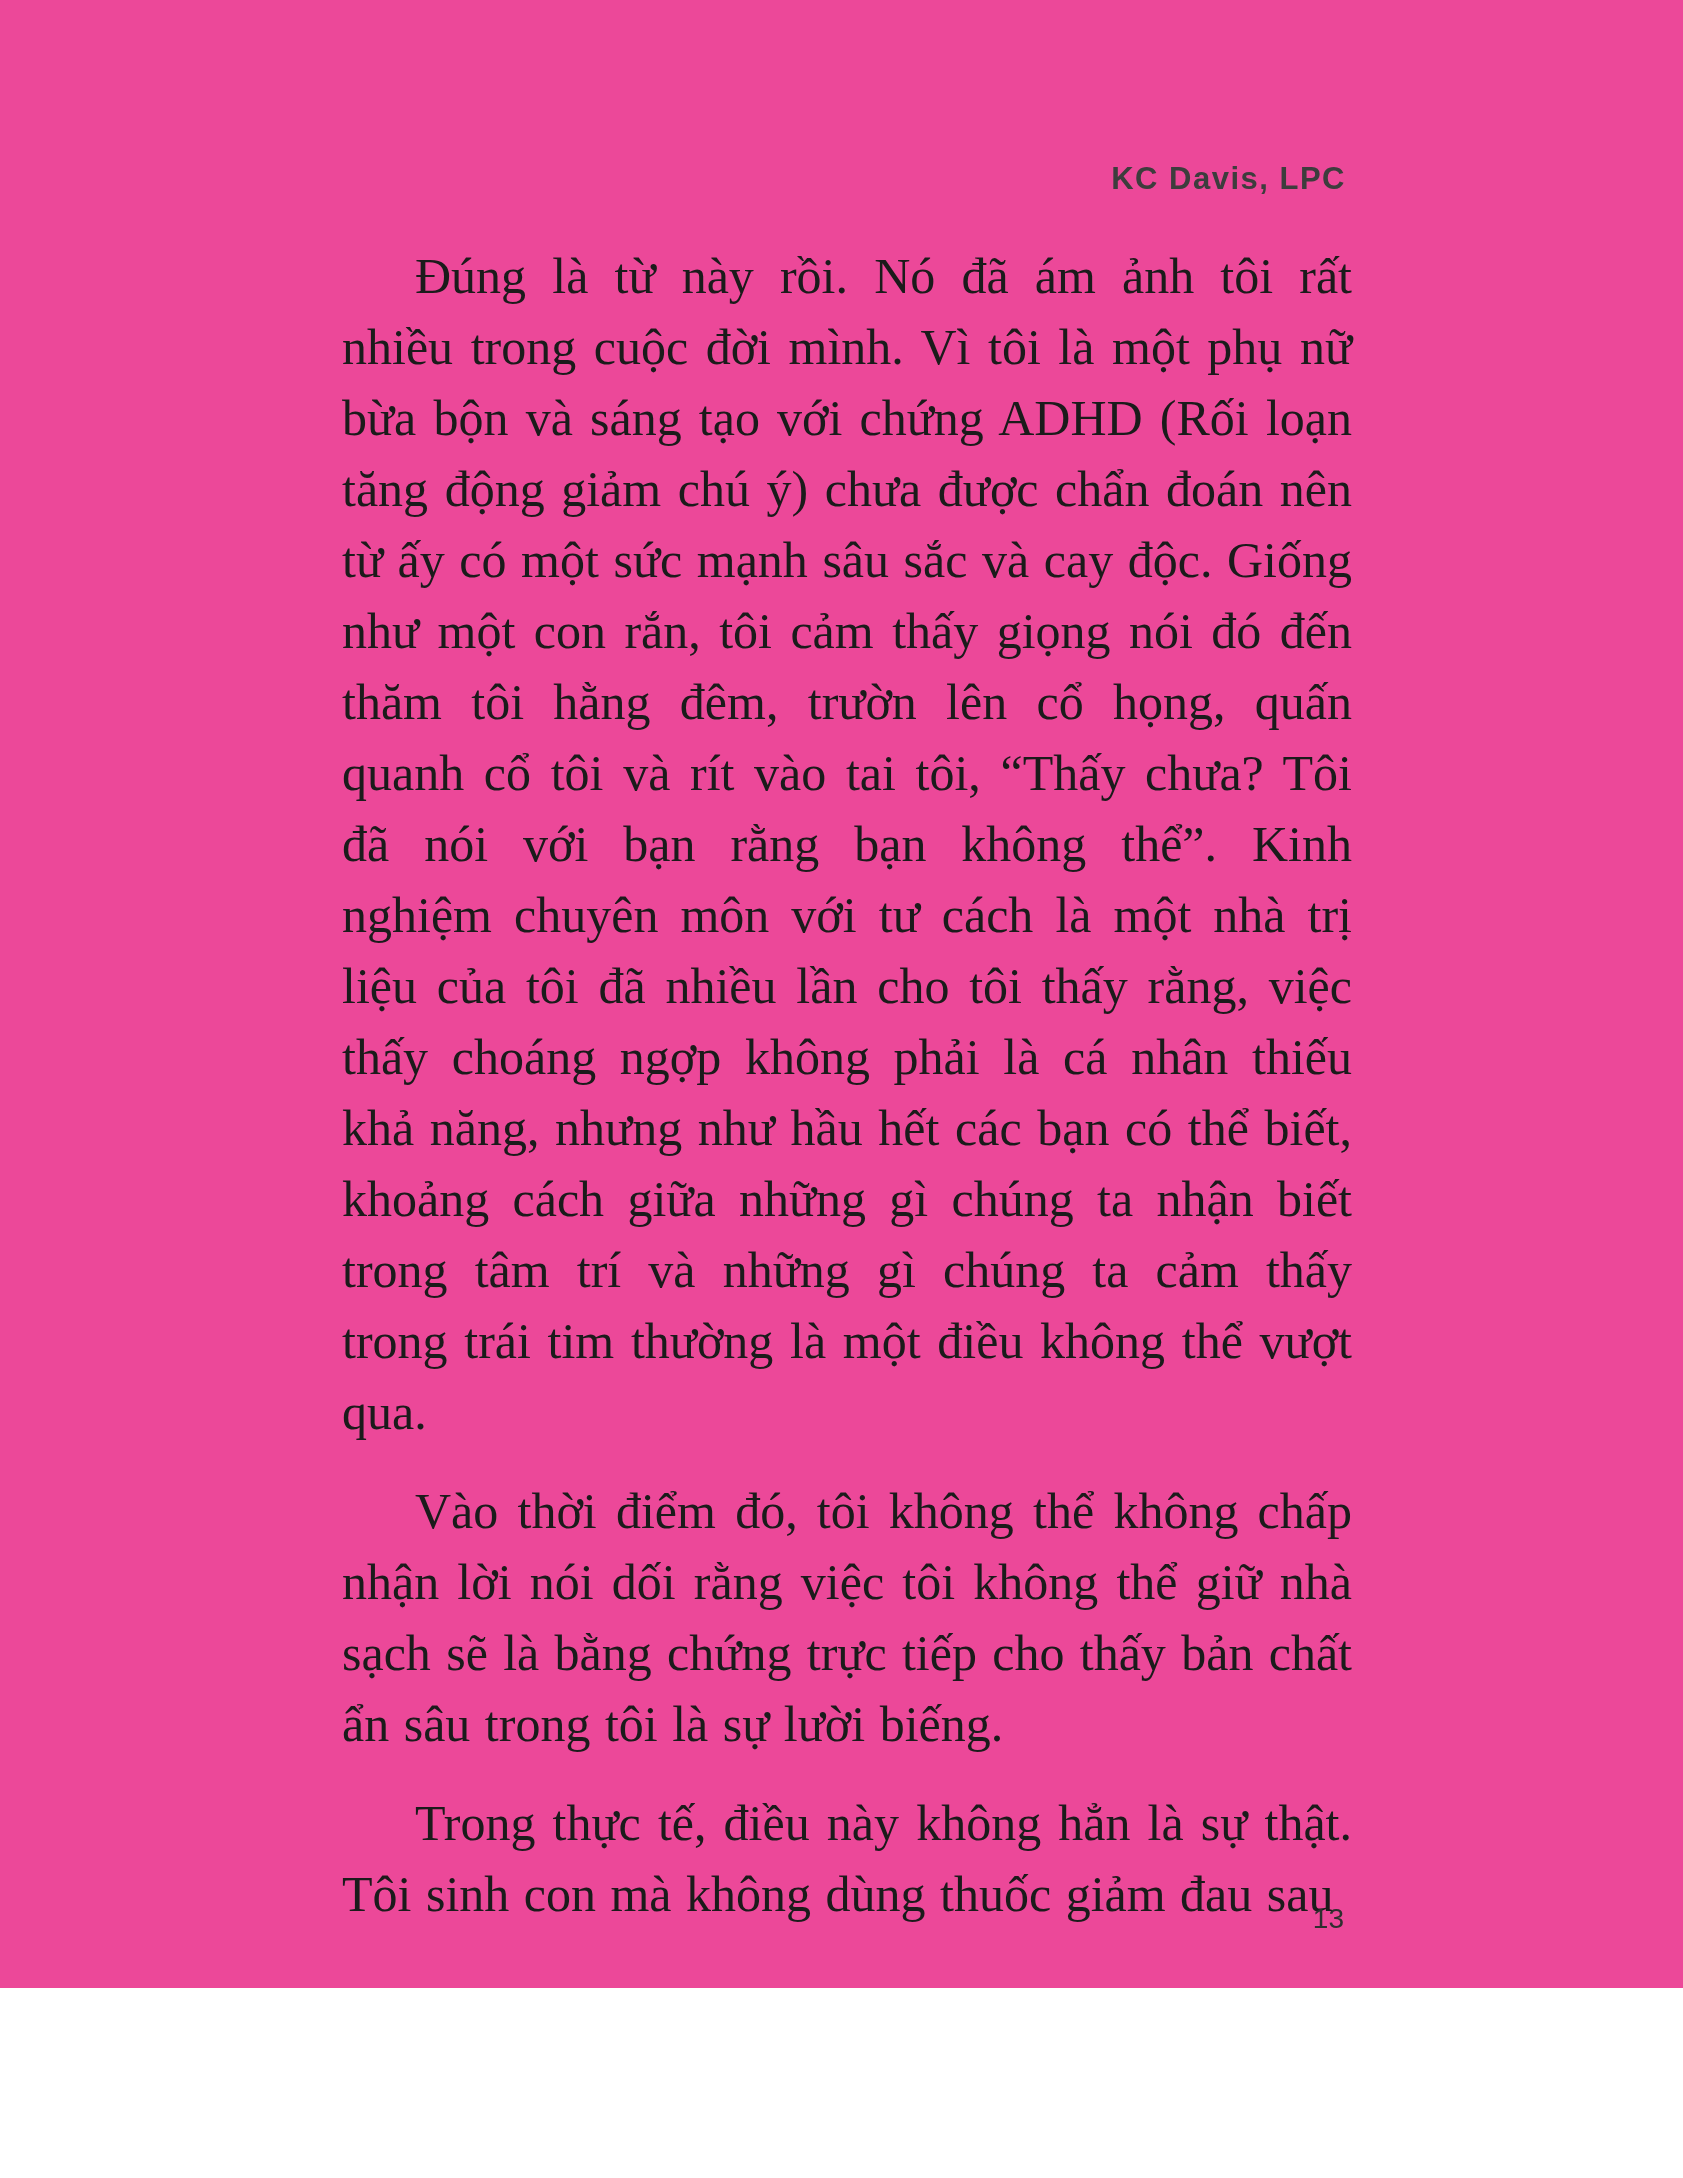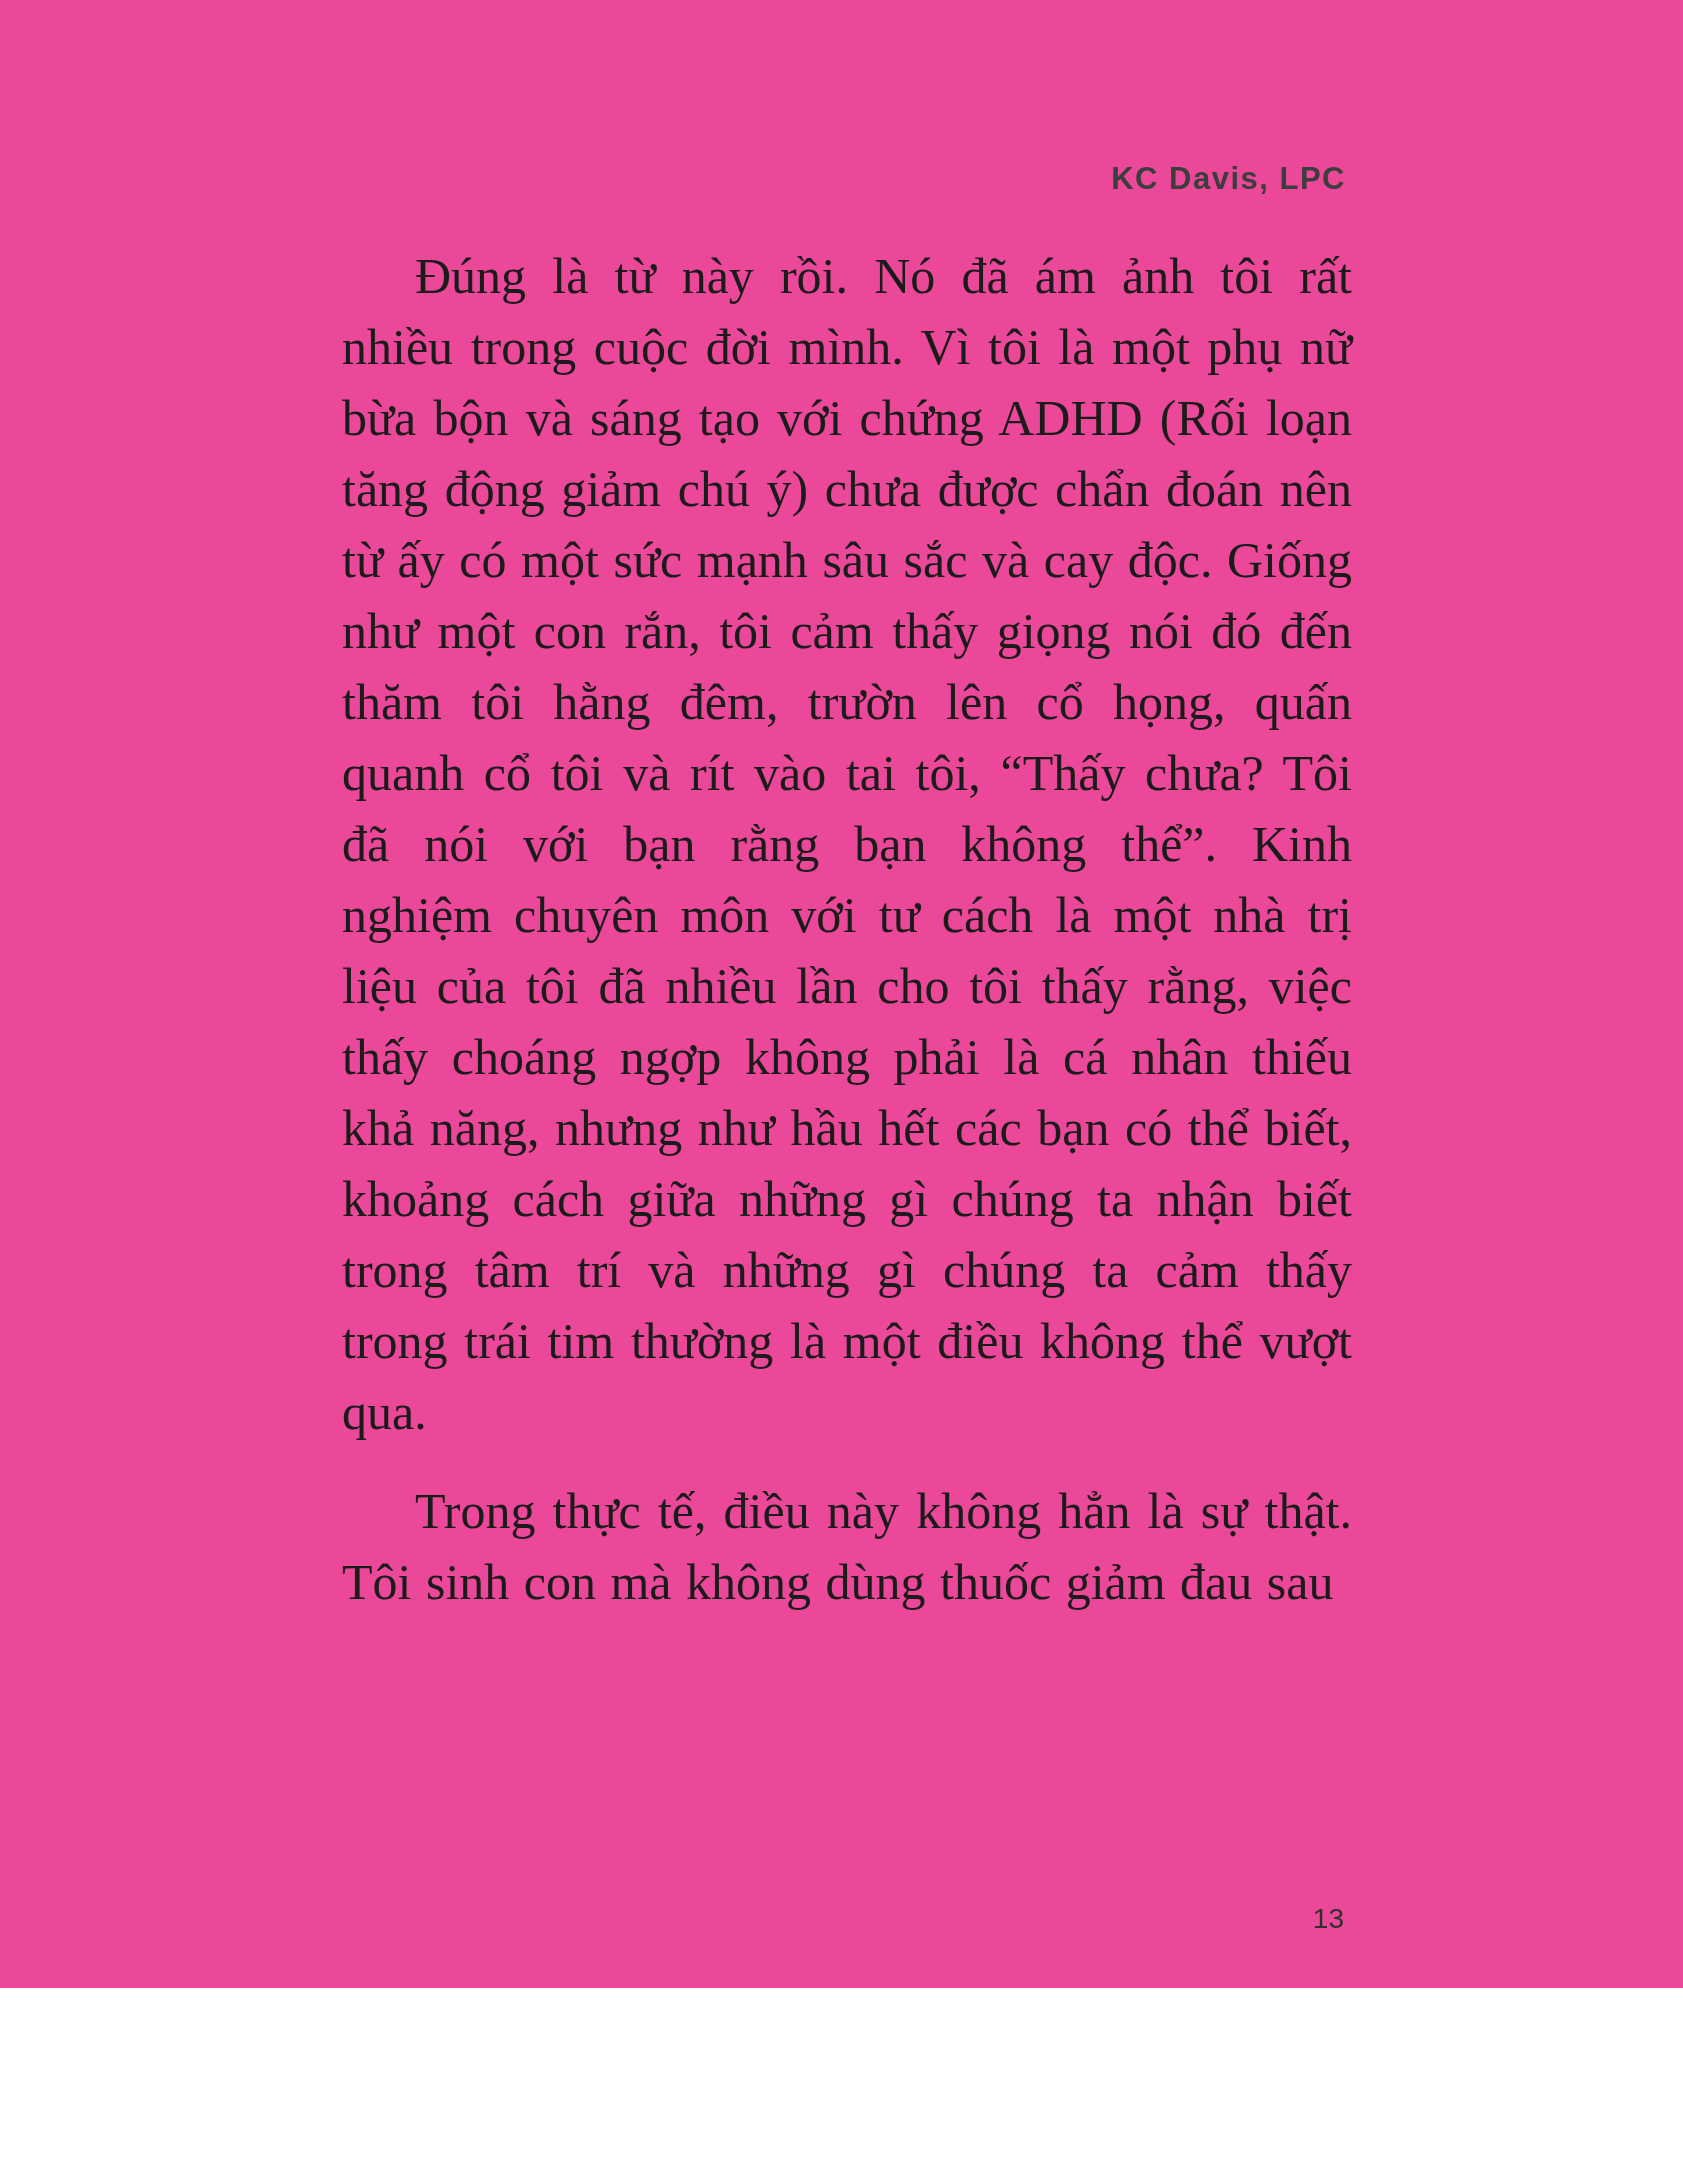--- a/index.html
+++ b/index.html
@@ -55,18 +55,19 @@
   }
 </style>
 </head>
 <body>
 
 <div class="page">
   <div class="running-header">KC Davis, LPC</div>
 
   <div class="body-text">
       <p class="para">Đúng là từ này rồi. Nó đã ám ảnh tôi rất nhiều trong cuộc đời mình. Vì tôi là một phụ nữ bừa bộn và sáng tạo với chứng ADHD (Rối loạn tăng động giảm chú ý) chưa được chẩn đoán nên từ ấy có một sức mạnh sâu sắc và cay độc. Giống như một con rắn, tôi cảm thấy giọng nói đó đến thăm tôi hằng đêm, trườn lên cổ họng, quấn quanh cổ tôi và rít vào tai tôi, “Thấy chưa? Tôi đã nói với bạn rằng bạn không thể”. Kinh nghiệm chuyên môn với tư cách là một nhà trị liệu của tôi đã nhiều lần cho tôi thấy rằng, việc thấy choáng ngợp không phải là cá nhân thiếu khả năng, nhưng như hầu hết các bạn có thể biết, khoảng cách giữa những gì chúng ta nhận biết trong tâm trí và những gì chúng ta cảm thấy trong trái tim thường là một điều không thể vượt qua.</p>
+      <p class="para">Vào thời điểm đó, tôi không thể không chấp nhận lời nói dối rằng việc tôi không thể giữ nhà sạch sẽ là bằng chứng trực tiếp cho thấy bản chất ẩn sâu trong tôi là sự lười biếng.</p>
       <p class="para">Trong thực tế, điều này không hẳn là sự thật. Tôi sinh con mà không dùng thuốc giảm đau sau</p>
     </div>
 
   <div class="page-number">13</div>
 </div>
 
 
 </body></html>

